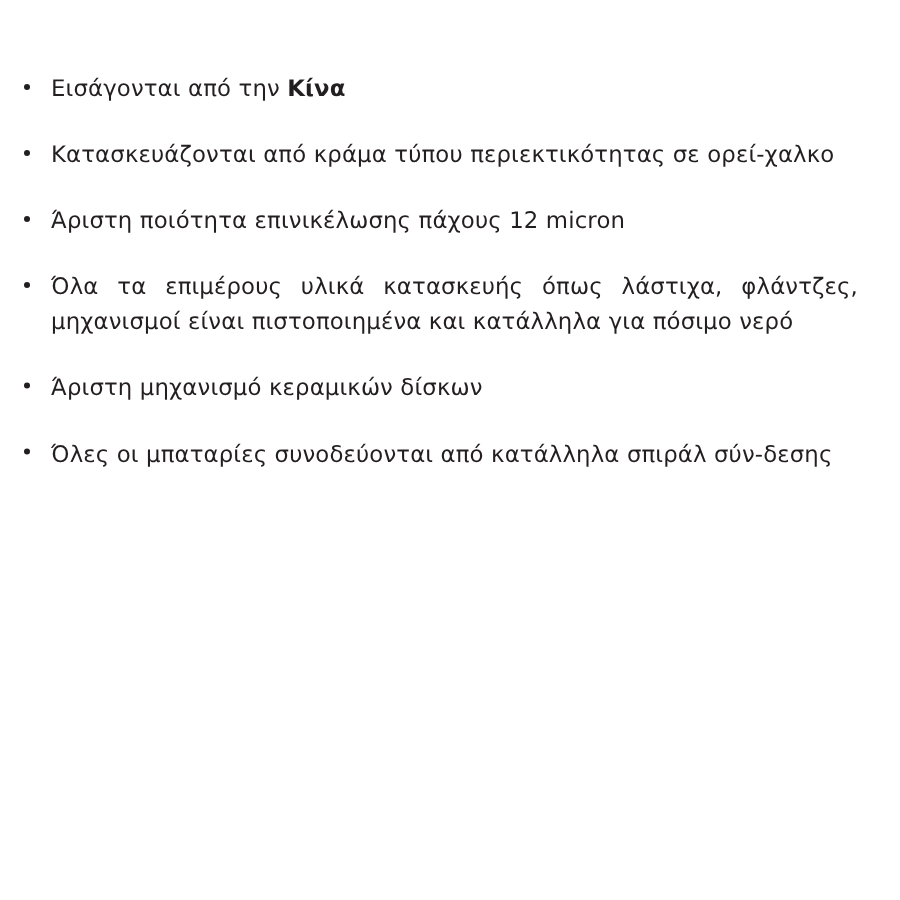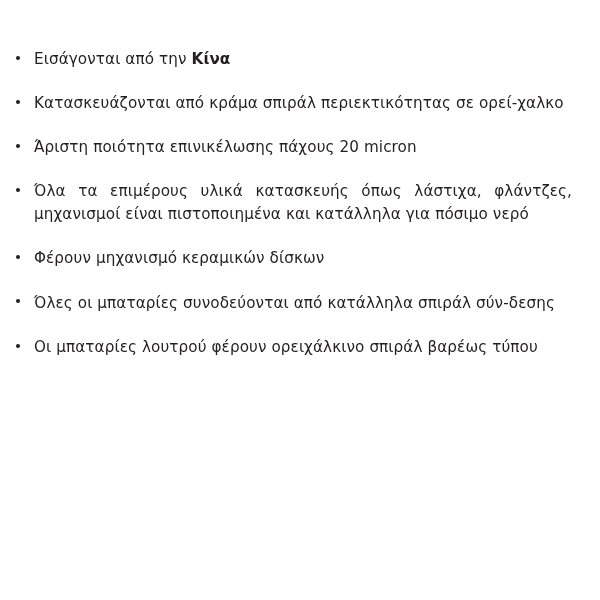--- a/index.html
+++ b/index.html
@@ -65,43 +65,39 @@
 <div class="page">
   <ul class="bullet-list">
 
     <li>
       <span class="bullet-dot"></span>
       <span class="li-text"><span>Εισάγονται από την </span><span class="bold">Κίνα</span></span>
     </li>
 
     <li>
       <span class="bullet-dot"></span>
-      <span class="li-text wide">Κατασκευάζονται από κράμα σπιράλ περιεκτικότητας σε ορεί-χαλκο</span>
+      <span class="li-text wide">Κατασκευάζονται από κράμα τύπου περιεκτικότητας σε ορεί-χαλκο</span>
     </li>
 
     <li>
       <span class="bullet-dot"></span>
-      <span class="li-text">Άριστη ποιότητα επινικέλωσης  πάχους 20 micron</span>
+      <span class="li-text">Άριστη ποιότητα επινικέλωσης  πάχους 12 micron</span>
     </li>
 
 
     <li>
       <span class="bullet-dot"></span>
       <span class="li-text wide">Όλα τα επιμέρους υλικά κατασκευής όπως λάστιχα, φλάντζες, μηχανισμοί είναι πιστοποιημένα και κατάλληλα για πόσιμο νερό</span>
     </li>
 
     <li>
       <span class="bullet-dot"></span>
-      <span class="li-text">Φέρουν μηχανισμό κεραμικών δίσκων</span>
+      <span class="li-text">Άριστη μηχανισμό κεραμικών δίσκων</span>
     </li>
 
     <li>
       <span class="bullet-dot"></span>
       <span class="li-text wide">Όλες οι μπαταρίες συνοδεύονται από κατάλληλα σπιράλ σύν-δεσης</span>
     </li>
 
-    <li>
-      <span class="bullet-dot"></span>
-      <span class="li-text wide">Οι μπαταρίες λουτρού φέρουν ορειχάλκινο σπιράλ βαρέως τύπου</span>
-    </li>
 
   </ul>
 </div>
 
 </body></html>

